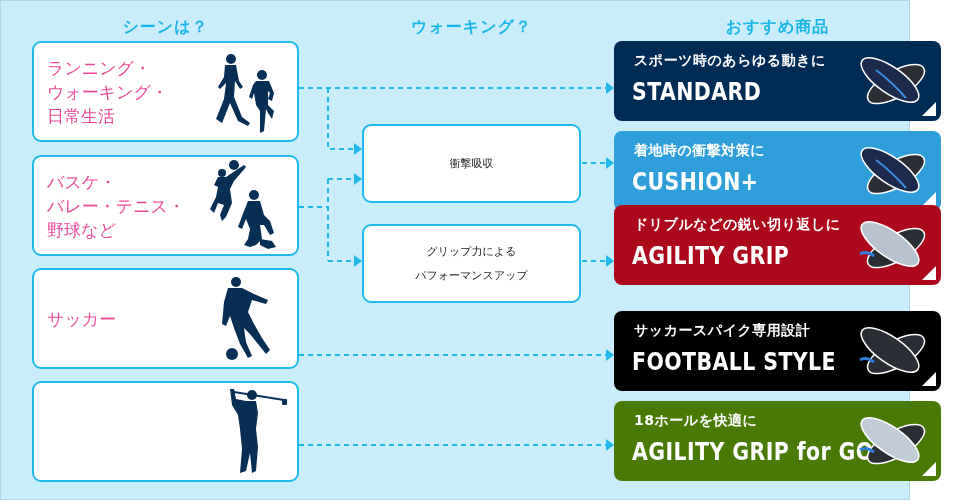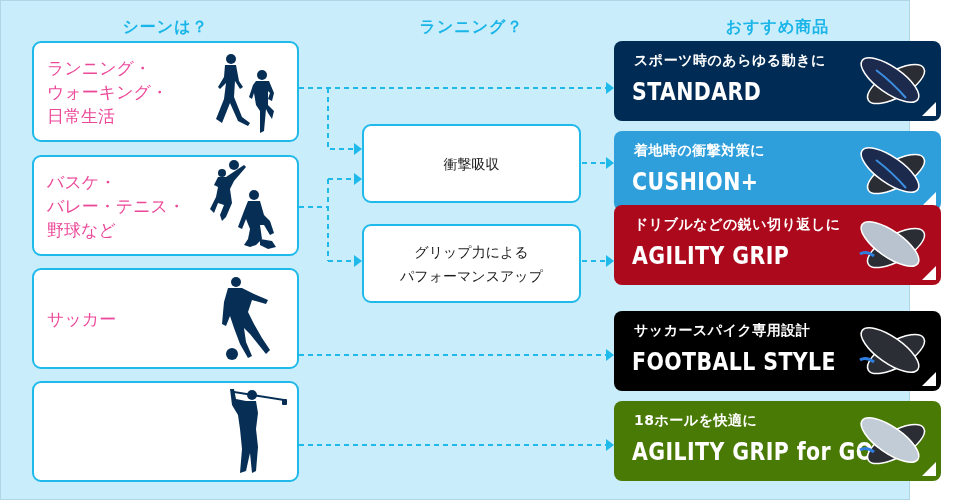--- a/index.html
+++ b/index.html
@@ -26,21 +26,21 @@
       position: absolute; left: 13px; top: 0; height: 100%;
       display: flex; align-items: center;
       font-size: 17px; line-height: 24px; color: #ec4899; white-space: pre-line;
     }
     .scene svg.fig { position: absolute; }
 
     .focus {
       position: absolute; left: 361px; width: 219px; height: 79px;
       background: #ffffff; border: 2px solid #1fb9ea; border-radius: 9px;
       display: flex; align-items: center; justify-content: center; text-align: center;
-      font-size: 14px; line-height: 24px; color: #1a1a1a; white-space: pre-line;
+      font-size: 11px; line-height: 24px; color: #1a1a1a; white-space: pre-line;
     }
 
     .product {
       position: absolute; left: 613px; width: 327px; height: 80px;
       border-radius: 8px; color: #ffffff; overflow: hidden; cursor: pointer;
     }
     .product .sub {
       position: absolute; left: 20px; top: 11px; font-size: 14px; letter-spacing: 0.5px; font-weight: bold;
     }
     .product .name {
@@ -56,21 +56,21 @@
     }
 
     svg.lines { position: absolute; left: 0; top: 0; pointer-events: none; }
   </style>
 </head>
 <body>
 
 <div class="frame">
 
   <div class="col-head" style="left:31px;width:267px;">シーンは？</div>
-  <div class="col-head" style="left:361px;width:219px;">ランニング？</div>
+  <div class="col-head" style="left:361px;width:219px;">ウォーキング？</div>
   <div class="col-head" style="left:613px;width:327px;">おすすめ商品</div>
 
   <svg class="lines" width="970" height="500">
     <g stroke="#1fb9ea" stroke-width="2" stroke-dasharray="5,4" fill="none">
 
       <path d="M298 87 H606"></path>
 
       <path d="M327 87 V148 H354"></path>
 
       <path d="M298 206 H327"></path>

